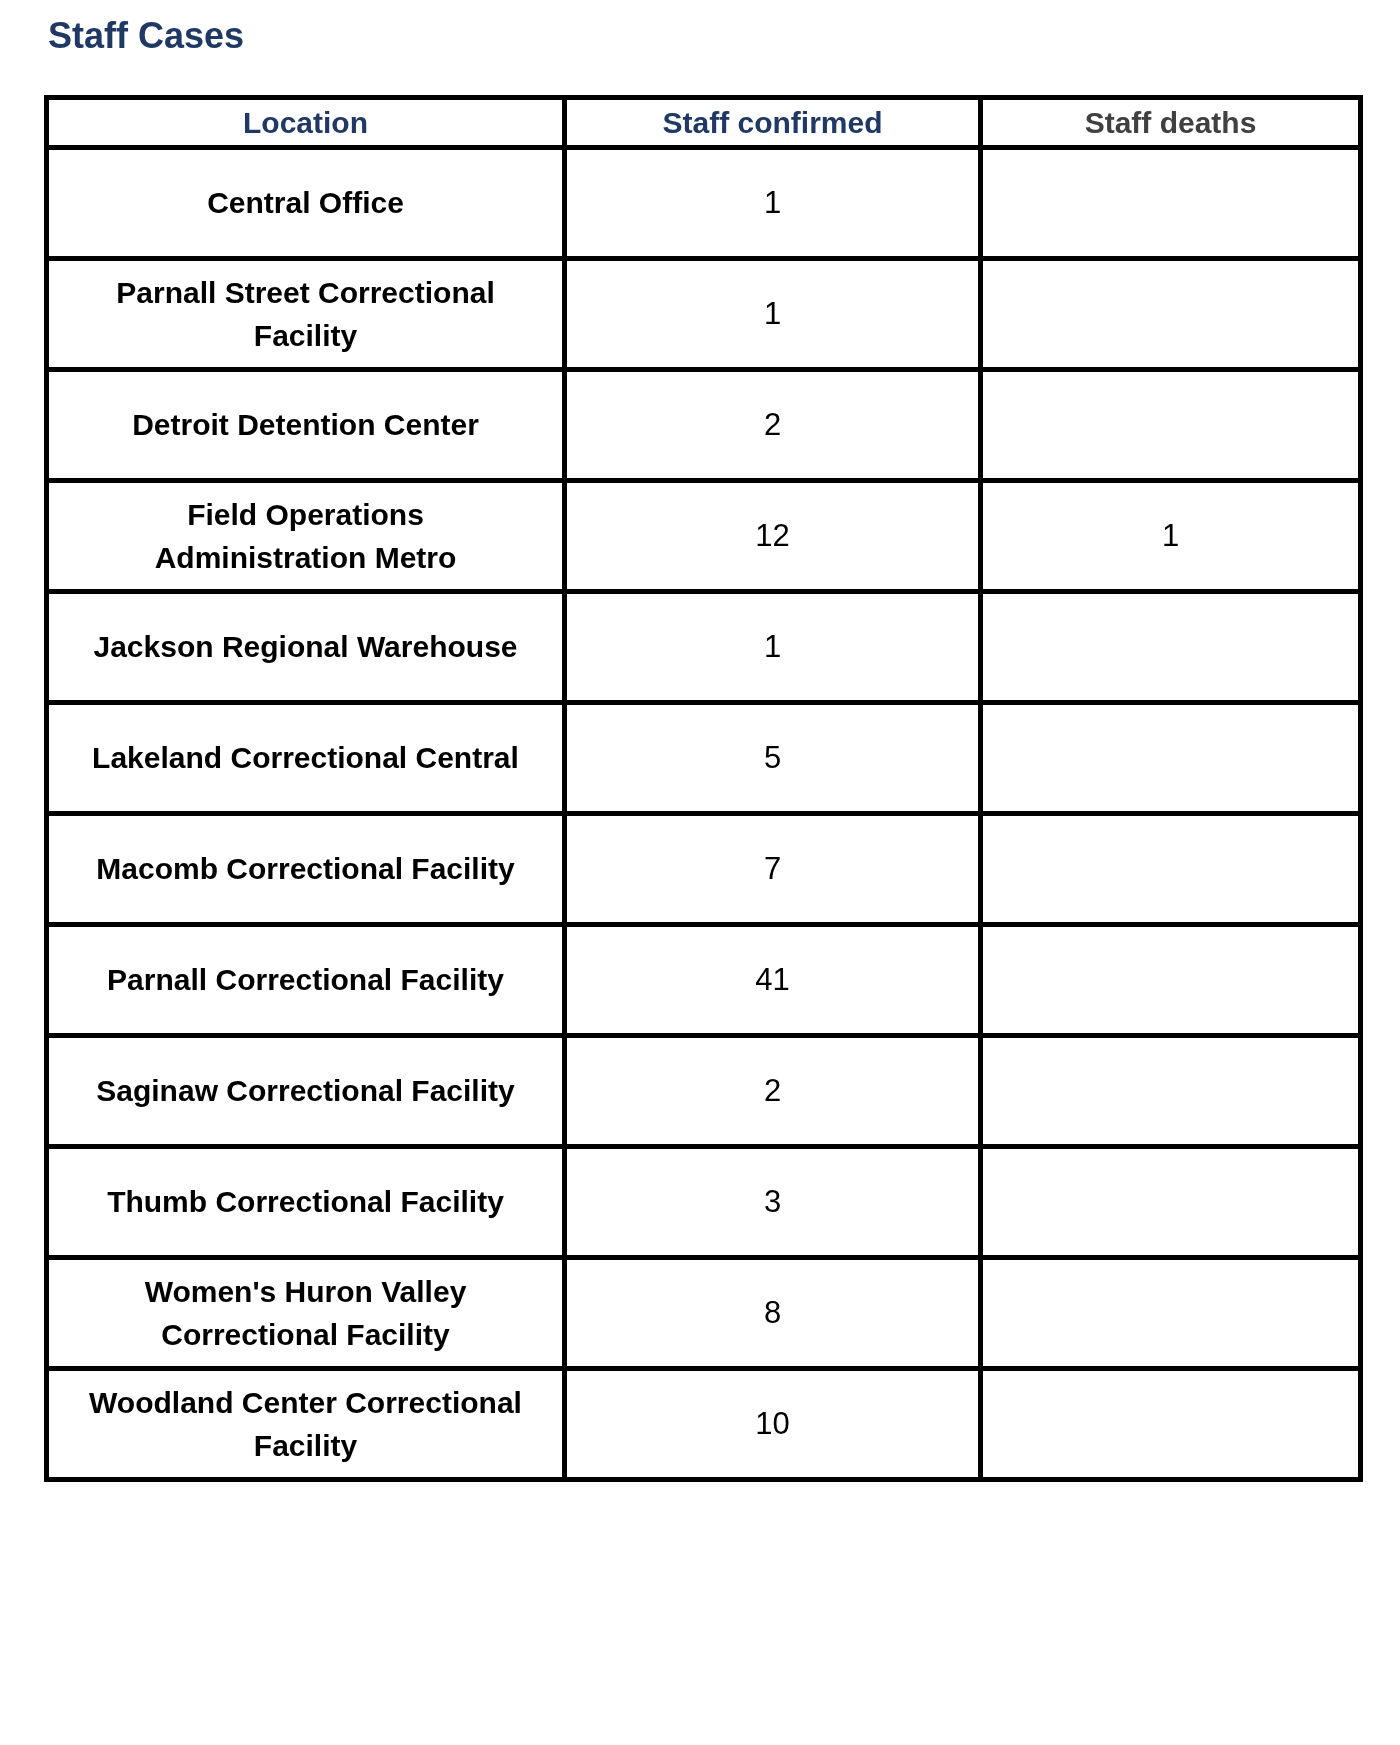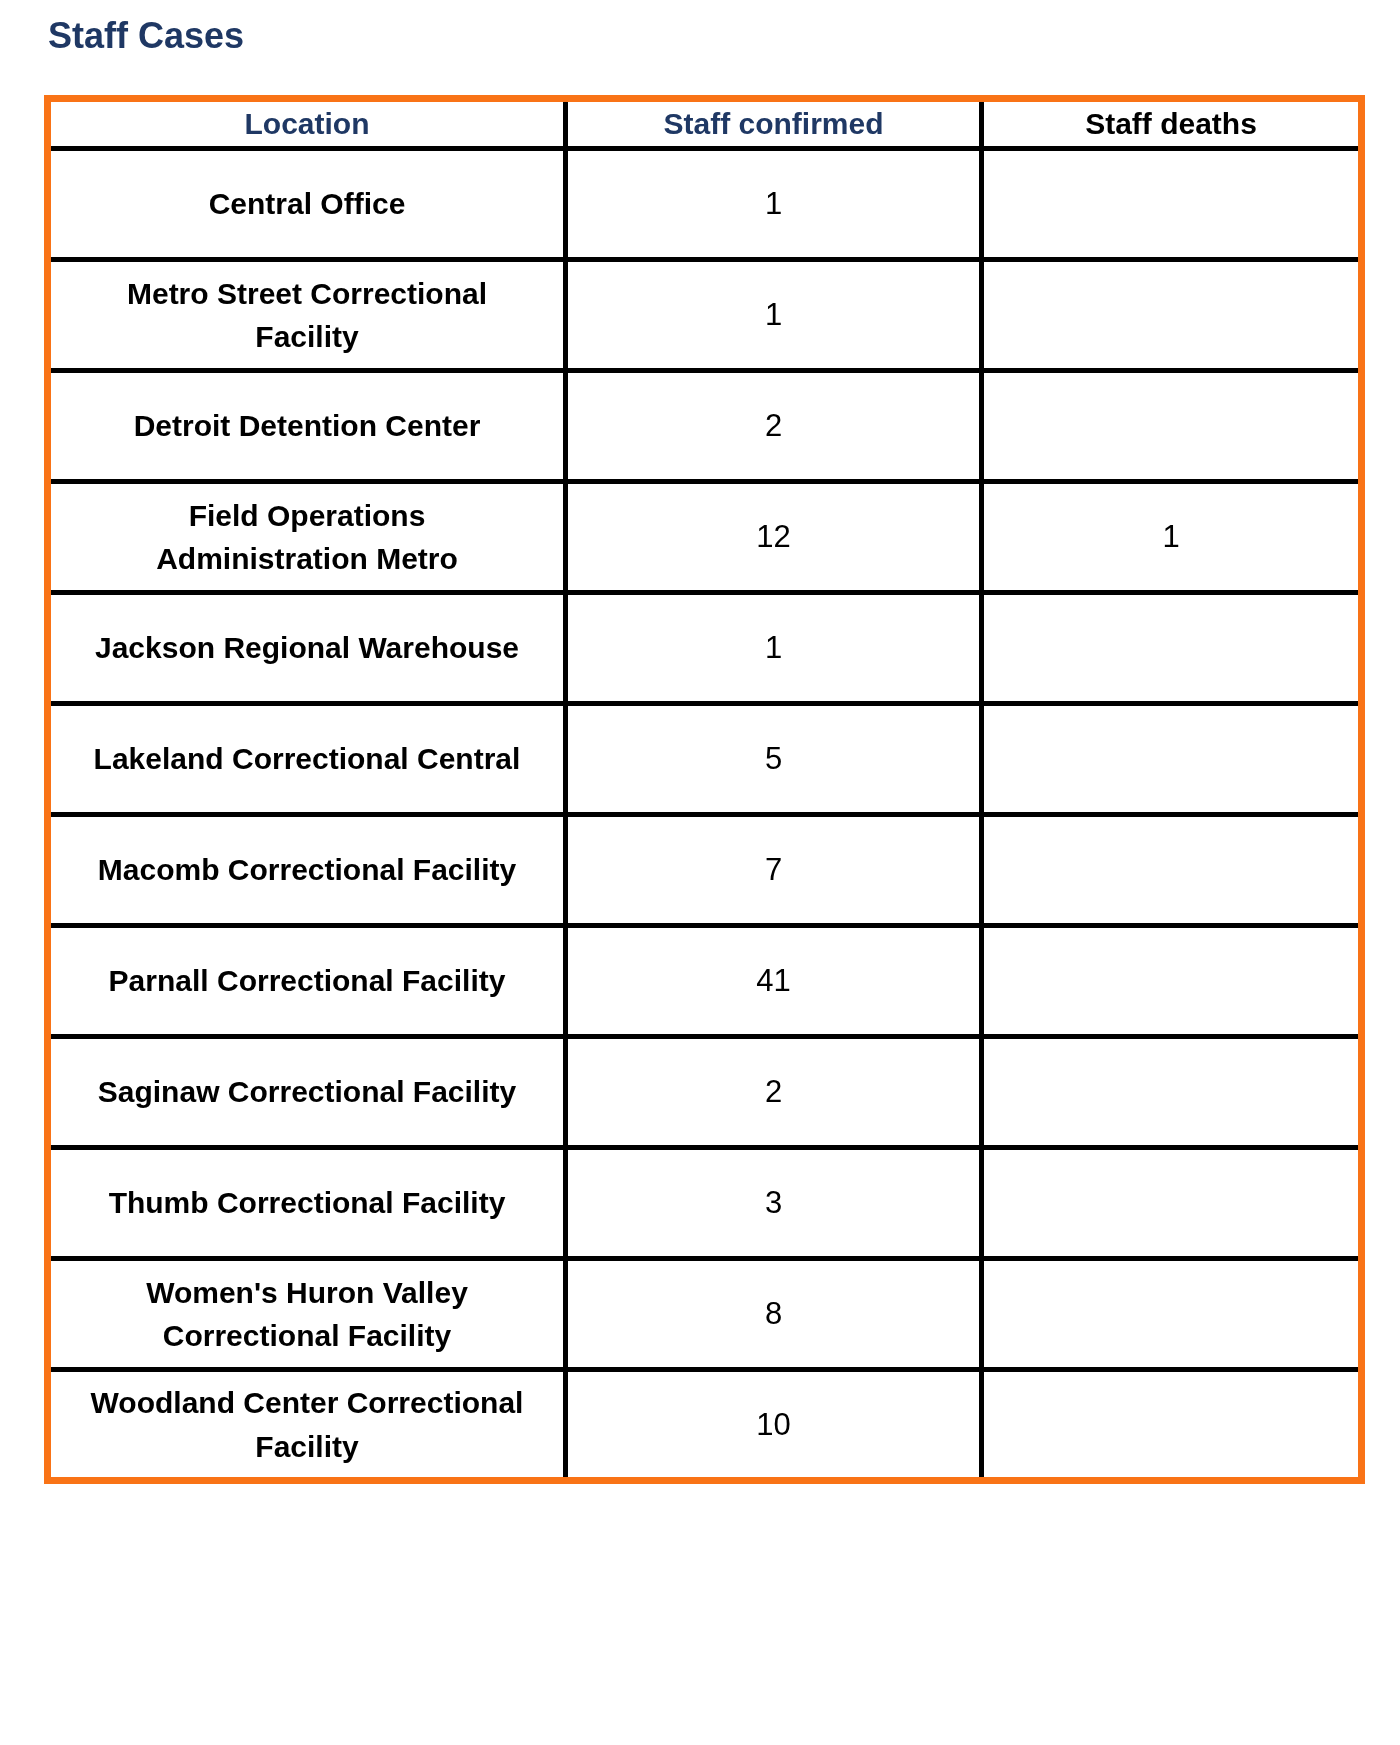--- a/index.html
+++ b/index.html
@@ -37,21 +37,21 @@
   table.cases col.c-location { width: 518px; }
   table.cases col.c-confirmed { width: 416px; }
   table.cases col.c-deaths   { width: 380px; }
   table.cases th, table.cases td {
     border: 5px solid #000000;
     text-align: center;
     vertical-align: middle;
     padding: 0 6px;
     box-sizing: border-box;
   }
-  table.cases { border: 7px solid #f97316; }
+  table.cases { border: 5px solid #f97316; }
   thead tr { height: 50px; }
   tbody tr { height: 111px; }
   th {
     font-size: 30px;
     font-weight: bold;
   }
   td.loc {
     font-size: 30px;
     font-weight: bold;
     color: #000000;
@@ -73,31 +73,31 @@
   <table class="cases">
     <colgroup>
       <col class="c-location">
       <col class="c-confirmed">
       <col class="c-deaths">
     </colgroup>
     <thead>
       <tr>
         <th style="color: rgb(31, 56, 100);">Location</th>
         <th style="color: rgb(31, 56, 100);">Staff confirmed</th>
-        <th style="color: #000000;">Staff deaths</th>
+        <th style="color: #404040;">Staff deaths</th>
       </tr>
     </thead>
     <tbody id="rows">
         <tr>
           <td class="loc">Central Office</td>
           <td class="num">1</td>
           <td class="num"></td>
         </tr>
         <tr>
-          <td class="loc">Metro Street Correctional
+          <td class="loc">Parnall Street Correctional
 Facility</td>
           <td class="num">1</td>
           <td class="num"></td>
         </tr>
         <tr>
           <td class="loc">Detroit Detention Center</td>
           <td class="num">2</td>
           <td class="num"></td>
         </tr>
         <tr>

